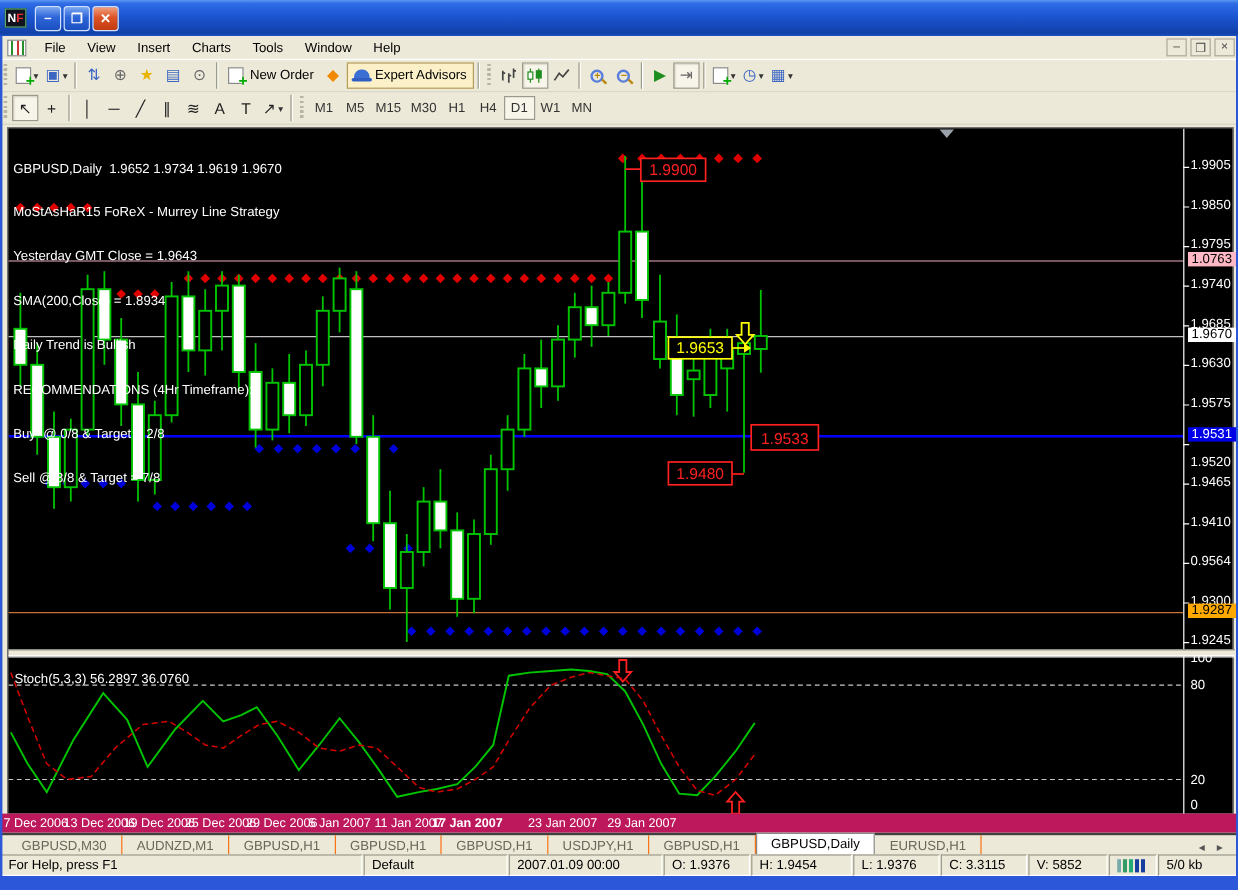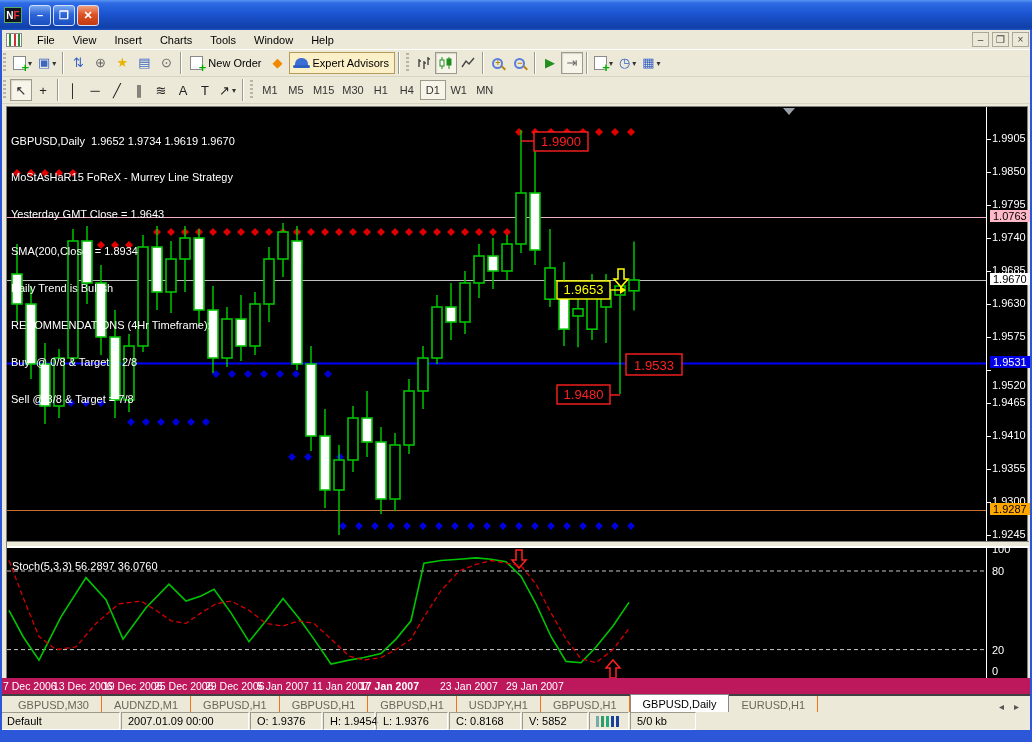--- a/index.html
+++ b/index.html
@@ -484,21 +484,21 @@
       <div class="axlbl" style="top: 25px; color: rgb(255, 255, 255);">1.9905</div>
       <div class="axlbl" style="top: 58px; color: rgb(255, 255, 255);">1.9850</div>
       <div class="axlbl" style="top: 91px; color: rgb(255, 255, 255);">1.9795</div>
       <div class="axlbl" style="top: 124px; color: rgb(255, 255, 255);">1.9740</div>
       <div class="axlbl" style="top: 157px; color: rgb(255, 255, 255);">1.9685</div>
       <div class="axlbl" style="top: 190px; color: rgb(255, 255, 255);">1.9630</div>
       <div class="axlbl" style="top: 223px; color: rgb(255, 255, 255);">1.9575</div>
       <div class="axlbl" style="top: 256px; color: rgb(255, 255, 255); margin-top: 16px;">1.9520</div>
       <div class="axlbl" style="top: 289px; color: rgb(255, 255, 255);">1.9465</div>
       <div class="axlbl" style="top: 322px; color: rgb(255, 255, 255);">1.9410</div>
-      <div class="axlbl" style="top: 355px; color: rgb(255, 255, 255);">1.9355</div>
+      <div class="axlbl" style="top: 355px; color: rgb(255, 255, 255);">0.9564</div>
       <div class="axlbl" style="top: 388px; color: rgb(255, 255, 255);">1.9300</div>
       <div class="axlbl" style="top: 421px; color: rgb(255, 255, 255);">1.9245</div>
       <div class="axlbl" style="top: 103px; color: rgb(0, 0, 0); background: rgb(255, 185, 198); left: 2px; padding: 0px 3px;">1.0763</div>
       <div class="axlbl" style="top: 166px; color: rgb(0, 0, 0); background: rgb(255, 255, 255); left: 2px; padding: 0px 3px;">1.9670</div>
       <div class="axlbl" style="top: 249px; color: rgb(255, 255, 255); background: rgb(0, 0, 232); left: 2px; padding: 0px 3px;">1.9531</div>
       <div class="axlbl" style="top: 396px; color: rgb(0, 0, 0); background: rgb(255, 168, 0); left: 2px; padding: 0px 3px;">1.9287</div>
       <div class="axlbl" style="top: 436px; color: rgb(255, 255, 255);">100</div>
       <div class="axlbl" style="top: 458px; color: rgb(255, 255, 255);">80</div>
       <div class="axlbl" style="top: 537px; color: rgb(255, 255, 255);">20</div>
       <div class="axlbl" style="top: 558px; color: rgb(255, 255, 255);">0</div>
@@ -530,26 +530,27 @@
   <div class="tab">GBPUSD,H1</div>
   <div class="tab active">GBPUSD,Daily</div>
   <div class="tab">EURUSD,H1</div>
   <div id="tab-scroll">
     <span>◂</span>
     <span>▸</span>
   </div>
 </div>
 
 <div class="abs" id="status-bar">
+  <div class="seg" id="seg-help">For Help, press F1</div>
   <div class="seg" style="width:120px">Default</div>
   <div class="seg" style="width:128px">2007.01.09 00:00</div>
   <div class="seg" style="width:72px">O: 1.9376</div>
-  <div class="seg" style="width:52px">H: 1.9454</div>
+  <div class="seg" style="width:84px">H: 1.9454</div>
   <div class="seg" style="width:72px">L: 1.9376</div>
-  <div class="seg" style="width:72px">C: 0.8168</div>
+  <div class="seg" style="width:72px">C: 3.3115</div>
   <div class="seg" style="width:66px">V: 5852</div>
   <div class="seg" style="width:40px;justify-content:center">
       <span id="conn-bars"></span>
     </div>
   <div class="seg" style="width:66px">5/0 kb</div>
 </div>
 
 <div class="abs" id="bottom-strip"></div>
 <div class="abs" id="edge-l"></div>
 <div class="abs" id="edge-r"></div>

